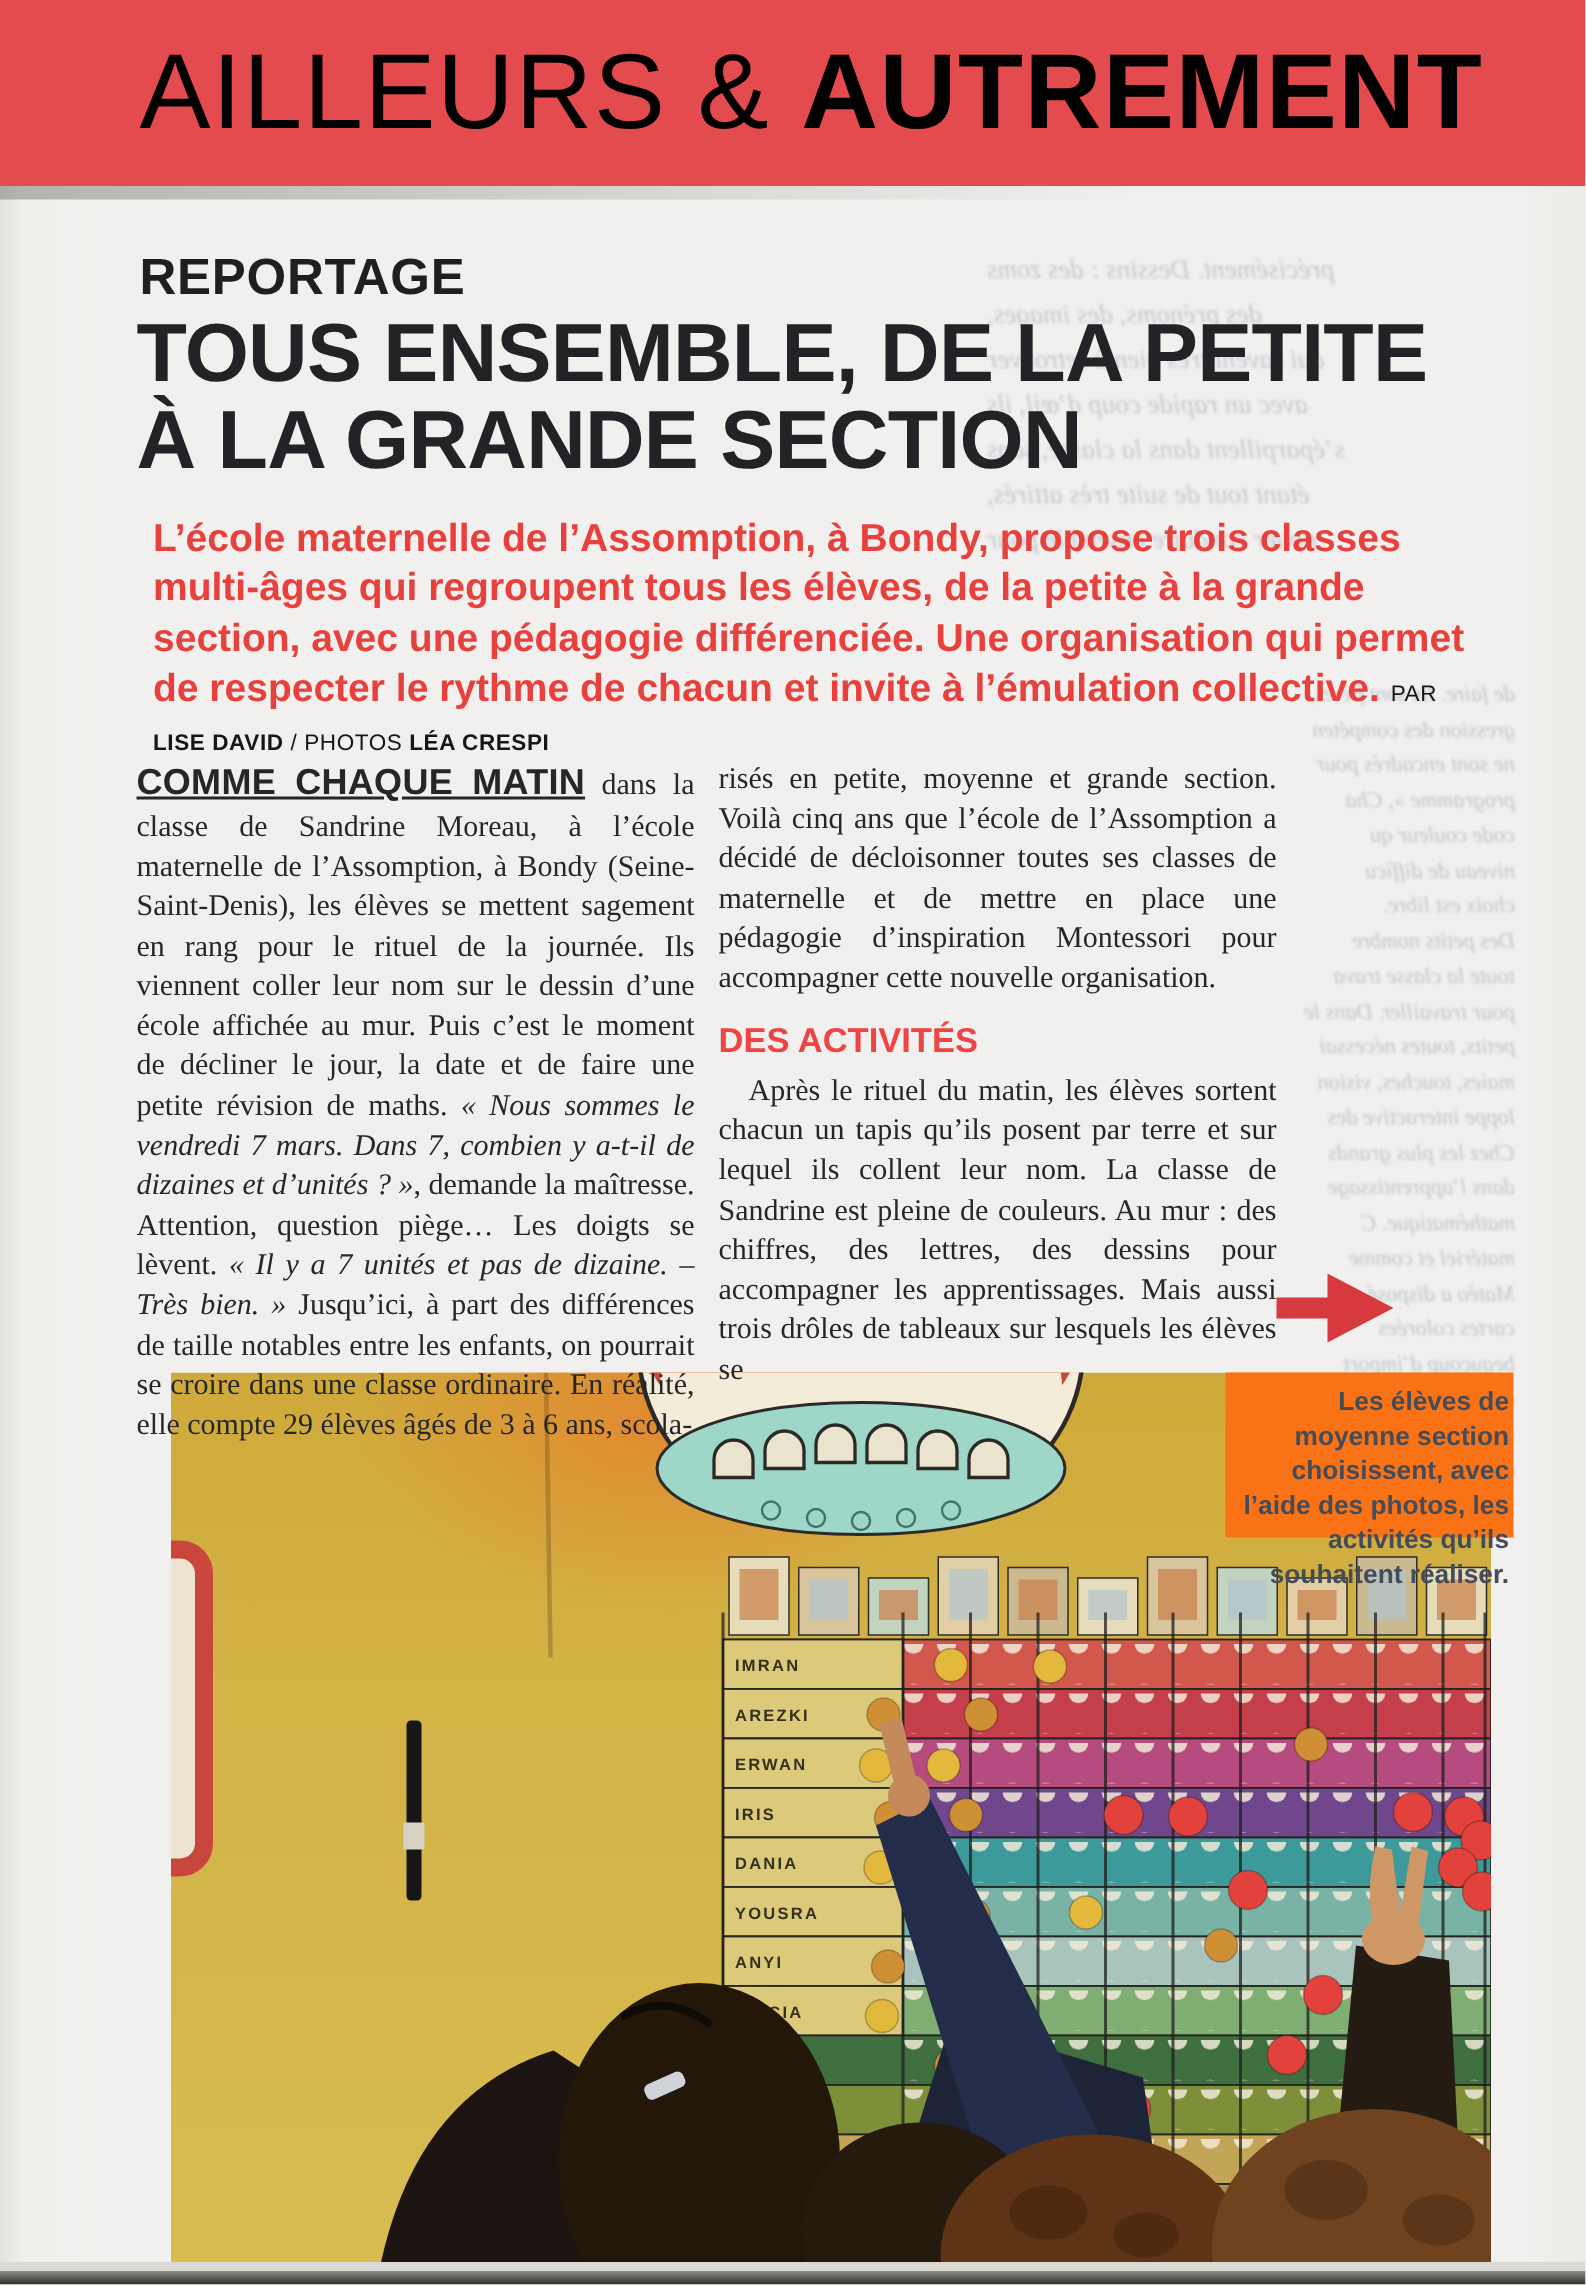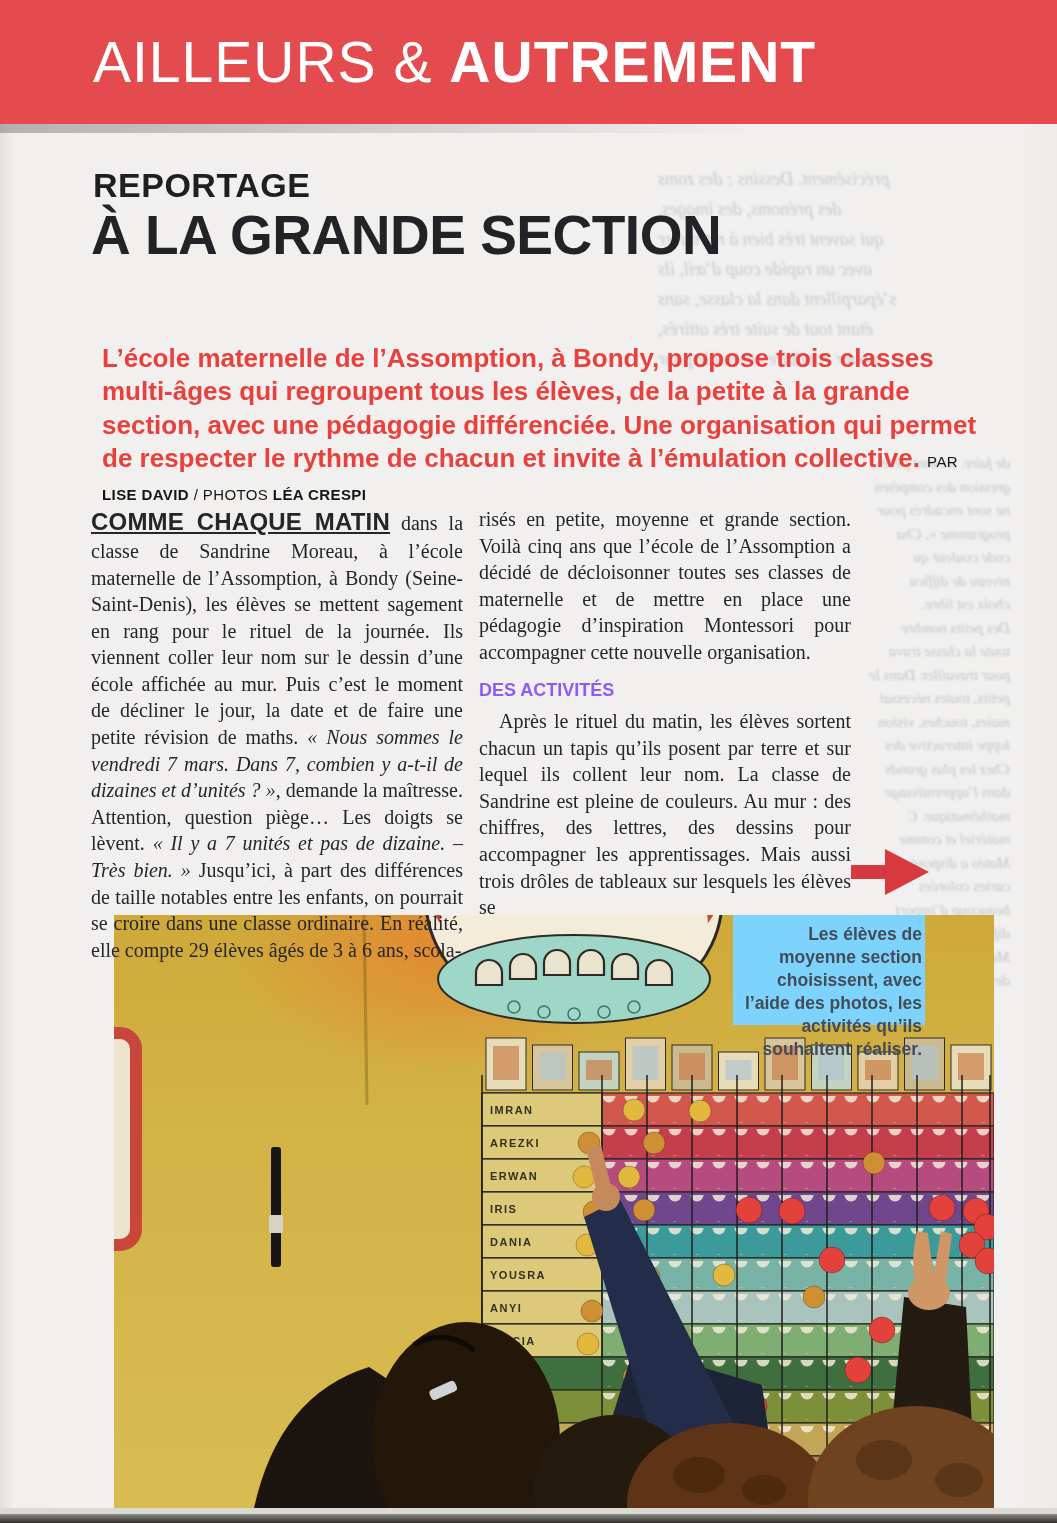--- a/index.html
+++ b/index.html
@@ -1,42 +1,42 @@
 <!DOCTYPE html>
 <html><head>
 <meta charset="utf-8">
 <style>
   html,body{margin:0;padding:0;}
   body{width:1057px;height:1523px;position:relative;overflow:hidden;
        background:linear-gradient(90deg,#e3e1dd 0px,#f0efec 14px,#f1f0ee 60px,#f1f0ee 96%,#ecebe8 100%);
        font-family:"Liberation Sans",sans-serif;}
   .banner{position:absolute;left:0;top:0;width:100%;height:124px;background:#e44b4e;}
-  .banner-text{position:absolute;left:93px;top:0;line-height:124px;font-size:57px;color:#ffffff;letter-spacing:1px;white-space:nowrap;}
+  .banner-text{position:absolute;left:93px;top:0;line-height:124px;font-size:71px;color:#000000;letter-spacing:1px;white-space:nowrap;}
   .banner-text .light{font-weight:400;}
   .banner-text .bold{font-weight:700;}
   .banner-shadow{position:absolute;left:0;top:124px;width:72%;height:9px;
        background:linear-gradient(90deg,rgba(130,128,124,.55),rgba(130,128,124,0));}
   .kicker{position:absolute;left:93px;top:166px;font-size:34px;font-weight:700;color:#1f1f22;letter-spacing:.5px;}
   .headline{position:absolute;left:91px;top:206px;font-size:55px;font-weight:700;line-height:1.06;color:#232327;letter-spacing:-.5px;z-index:2;}
   .standfirst{position:absolute;left:102px;top:342px;width:884px;font-size:26px;font-weight:700;line-height:1.28;color:#e8413d;z-index:2;}
   .byline{font-size:15px;color:#161616;font-weight:400;letter-spacing:.4px;}
   .byline .name{font-weight:700;}
   .columns{position:absolute;left:91px;top:506px;width:880px;display:flex;gap:16px;z-index:2;}
   .col{width:372px;font-family:"Liberation Serif",serif;font-size:20px;line-height:1.33;color:#26262a;text-align:justify;}
   .col p{margin:0;}
   .lead-in{font-family:"Liberation Sans",sans-serif;font-weight:700;font-size:24px;text-decoration:underline;letter-spacing:.2px;}
   .q{font-style:italic;}
-  .subhead{font-family:"Liberation Sans",sans-serif;font-weight:700;font-size:18px;line-height:1.14;color:#8b5cf6;margin:14px 0 8px 0;text-align:left;}
+  .subhead{font-family:"Liberation Sans",sans-serif;font-weight:700;font-size:23px;line-height:1.14;color:#ef4444;margin:14px 0 8px 0;text-align:left;}
   .indent{text-indent:20px;}
   .red-arrow{position:absolute;left:851px;top:849px;width:78px;height:46px;z-index:3;}
   .red-arrow .tail{position:absolute;left:0;top:16px;width:36px;height:14px;background:#d63a3e;}
   .red-arrow .head{position:absolute;left:34px;top:0;width:0;height:0;border-left:44px solid #d63a3e;border-top:23px solid transparent;border-bottom:23px solid transparent;}
   .photo{position:absolute;left:85px;top:915px;width:880px;height:593px;z-index:1;box-shadow:inset 0 0 0 1px rgba(0,0,0,.25);margin-left:29px;}
   .photo svg{display:block;width:880px;height:593px;}
-  .caption-box{position:absolute;left:733px;top:915px;width:192px;height:110px;background:#7dd3fc;z-index:2;padding-top:8px;box-sizing:border-box;}
+  .caption-box{position:absolute;left:817px;top:915px;width:192px;height:110px;background:#f97316;z-index:2;padding-top:8px;box-sizing:border-box;}
   .caption{font-size:17.5px;font-weight:700;line-height:1.32;color:#454c59;text-align:right;padding-right:3px;}
   .bleed{position:absolute;color:#96a0b1;font-family:"Liberation Serif",serif;font-style:italic;filter:blur(1.1px);z-index:0;}
   .bleed div{transform:scaleX(-1);white-space:nowrap;overflow:hidden;}
   .bleed-top{left:658px;top:164px;width:350px;font-size:18px;line-height:30px;opacity:.5;text-align:right;}
   .bleed-right{left:840px;top:452px;width:170px;font-size:15px;line-height:23.5px;opacity:.55;text-align:left;}
   .bottom-gap{position:absolute;left:0;top:1508px;width:100%;height:8px;background:#dbd9d4;}
   .bottom-edge{position:absolute;left:0;top:1514px;width:100%;height:9px;background:linear-gradient(180deg,#8e8c88,#2f2e2c);}
 </style>
 </head>
 <body>
@@ -76,20 +76,21 @@
     <div>des explications</div>
   </div>
 
 <div class="banner">
   <div class="banner-text"><span class="light">AILLEURS &amp; </span><span class="bold">AUTREMENT</span></div>
 </div>
 <div class="banner-shadow"></div>
 
 <div class="kicker">REPORTAGE</div>
 <div class="headline">
+  <div>TOUS ENSEMBLE, DE LA PETITE</div>
   <div>À LA GRANDE SECTION</div>
 </div>
 
 <div class="standfirst"><span>L’école maternelle de l’Assomption, à Bondy, propose trois classes multi-âges qui regroupent tous les élèves, de la petite à la grande section, avec une pédagogie différenciée. Une organisation qui permet de respecter le rythme de chacun et invite à l’émulation collective. </span><span class="byline"><span>PAR </span><span class="name">LISE DAVID</span><span> / PHOTOS </span><span class="name">LÉA CRESPI</span></span></div>
 
 <div class="columns">
   <div class="col">
     <p><span class="lead-in">COMME CHAQUE MATIN</span><span> dans la classe de Sandrine Moreau, à l’école maternelle de l’Assomption, à Bondy (Seine-Saint-Denis), les élèves se mettent sagement en rang pour le rituel de la journée. Ils viennent coller leur nom sur le dessin d’une école affichée au mur. Puis c’est le moment de décliner le jour, la date et de faire une petite révision de maths. </span><span class="q">« Nous sommes le vendredi 7 mars. Dans 7, combien y a-t-il de dizaines et d’unités ? »</span><span>, demande la maîtresse. Attention, question piège… Les doigts se lèvent. </span><span class="q">« Il y a 7 unités et pas de dizaine. – Très bien. »</span><span> Jusqu’ici, à part des différences de taille notables entre les enfants, on pourrait se croire dans une classe ordinaire. En réalité, elle compte 29 élèves âgés de 3 à 6 ans, scola-</span></p>
   </div>
   <div class="col">

